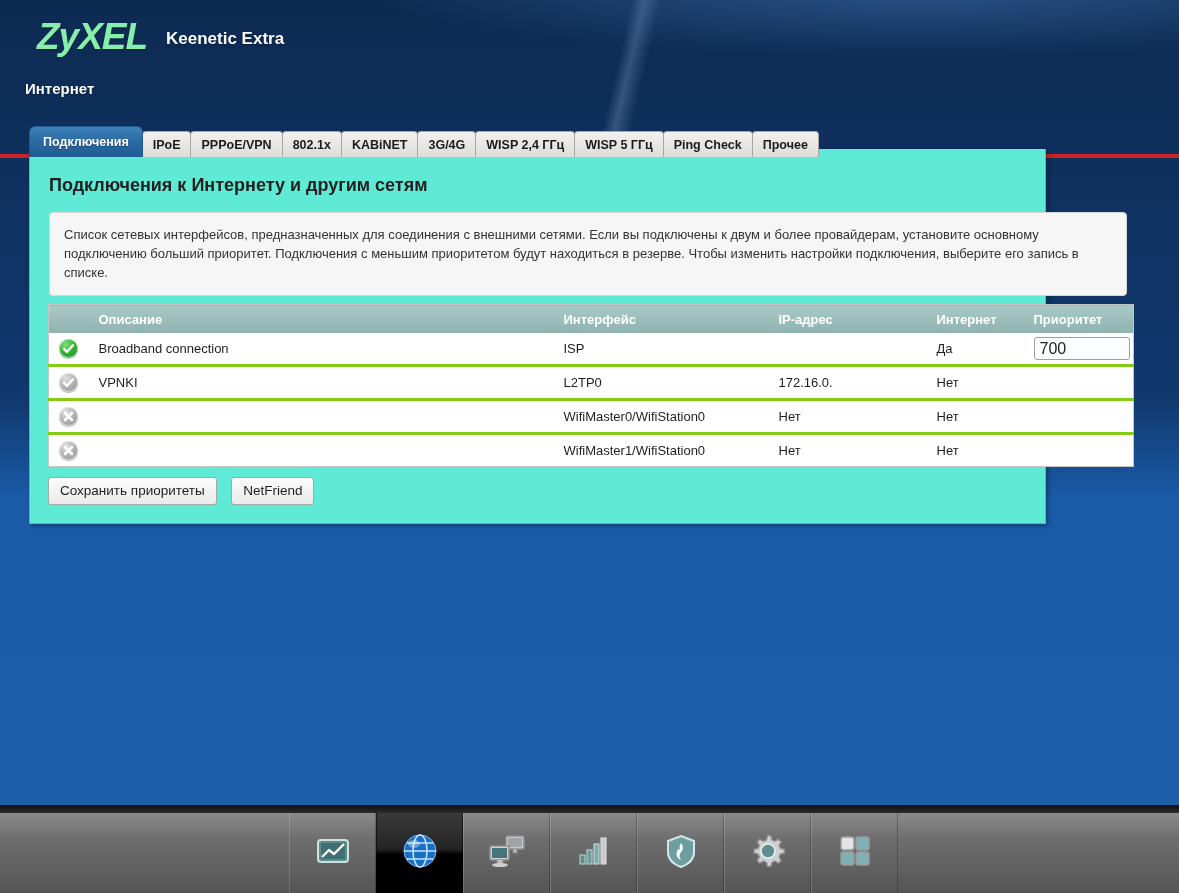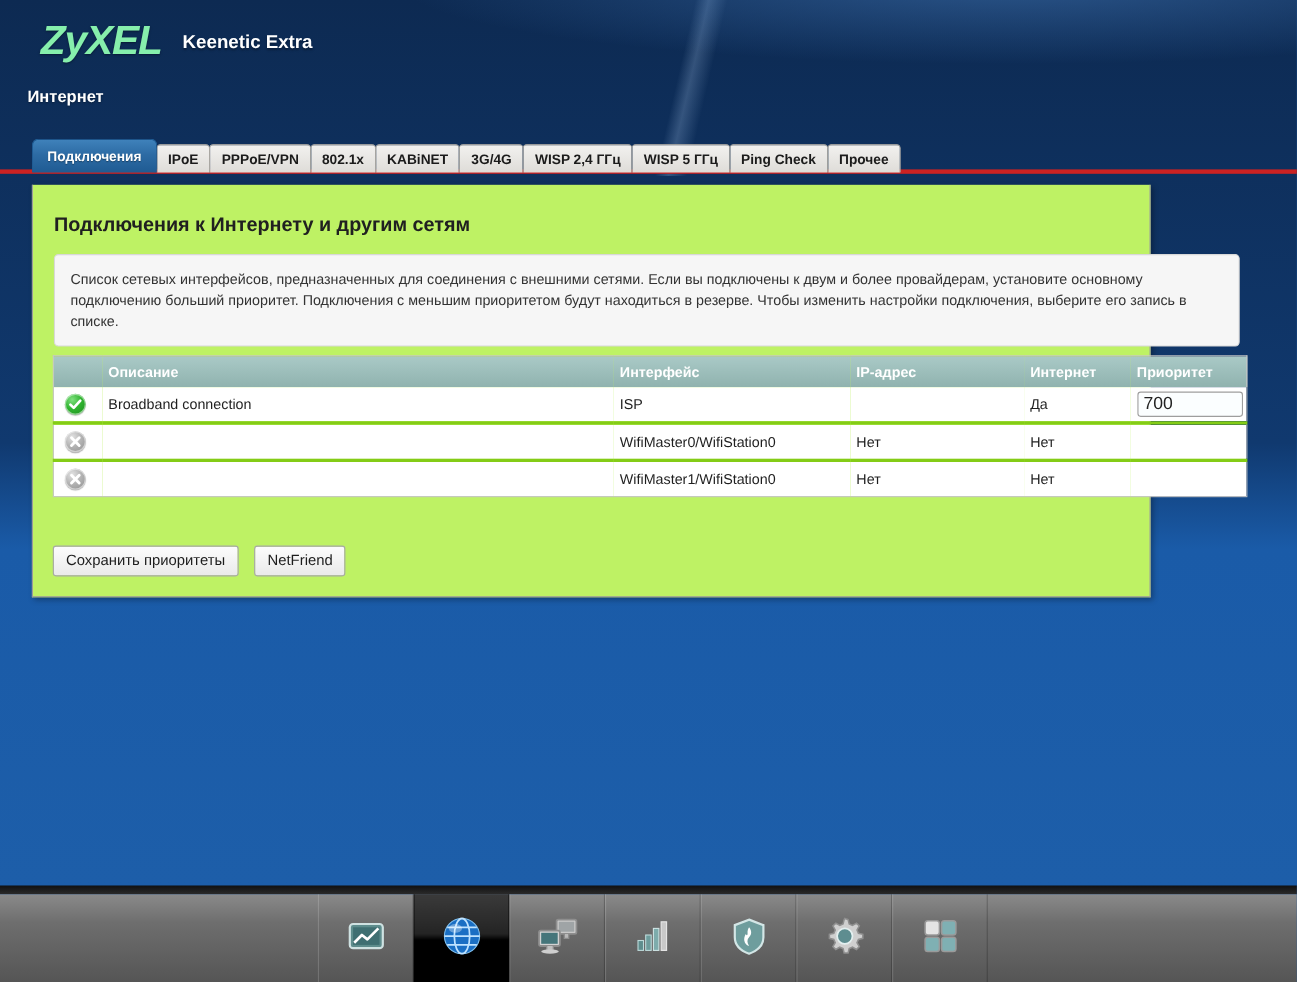--- a/index.html
+++ b/index.html
@@ -123,24 +123,24 @@
     width: 1179px;
     height: 4px;
     background: #cc2222;
     z-index: 4;
   }
 
   
   .panel {
     position: absolute;
     left: 29px;
-    top: 168px;
+    top: 149px;
     width: 1017px;
     height: 375px;
-    background: #bef264;
+    background: #5eead4;
     border: 1px solid #9b9b9b;
     border-top: none;
     box-shadow: 2px 2px 5px rgba(0,0,0,0.3);
     box-sizing: border-box;
     z-index: 5;
   }
 
   .panel-heading {
     position: absolute;
     left: 19px;
@@ -356,20 +356,30 @@
           <td><span class="status-icon ok"><svg width="19" height="19" viewBox="0 0 19 19">
                 <path d="M5 9.8 L8 12.8 L14 6.2" stroke="#ffffff" stroke-width="2.4" stroke-linecap="round" stroke-linejoin="round" fill="none"></path>
               </svg></span></td>
           <td>Broadband connection</td>
           <td>ISP</td>
           <td></td>
           <td>Да</td>
           <td><input type="text" class="prio-input" value="700" style=""></td>
         </tr>
         <tr>
+          <td><span class="status-icon idle"><svg width="19" height="19" viewBox="0 0 19 19">
+                <path d="M5 9.8 L8 12.8 L14 6.2" stroke="#ffffff" stroke-width="2.4" stroke-linecap="round" stroke-linejoin="round" fill="none"></path>
+              </svg></span></td>
+          <td>VPNKI</td>
+          <td>L2TP0</td>
+          <td>172.16.0.</td>
+          <td>Нет</td>
+          <td></td>
+        </tr>
+        <tr>
           <td><span class="status-icon off"><svg width="19" height="19" viewBox="0 0 19 19">
                 <path d="M6 6 L13 13 M13 6 L6 13" stroke="#ffffff" stroke-width="2.6" stroke-linecap="round" fill="none"></path>
               </svg></span></td>
           <td></td>
           <td>WifiMaster0/WifiStation0</td>
           <td>Нет</td>
           <td>Нет</td>
           <td></td>
         </tr>
         <tr>

